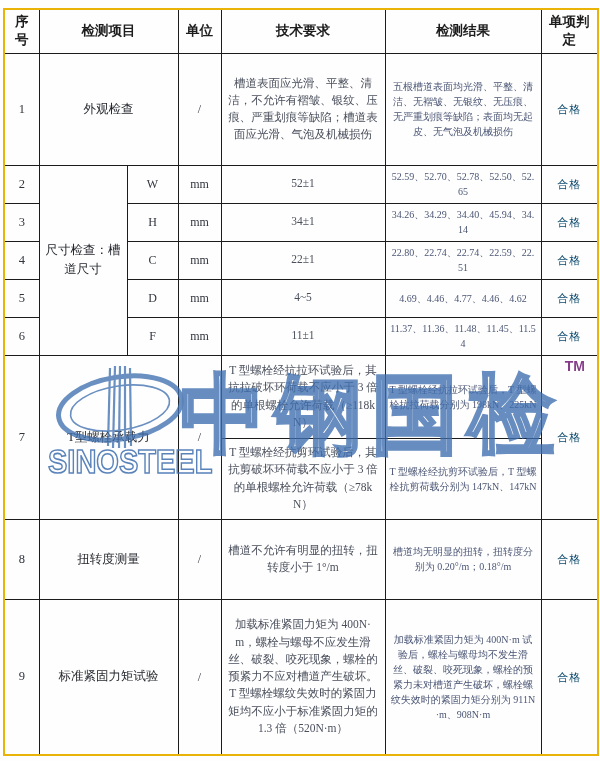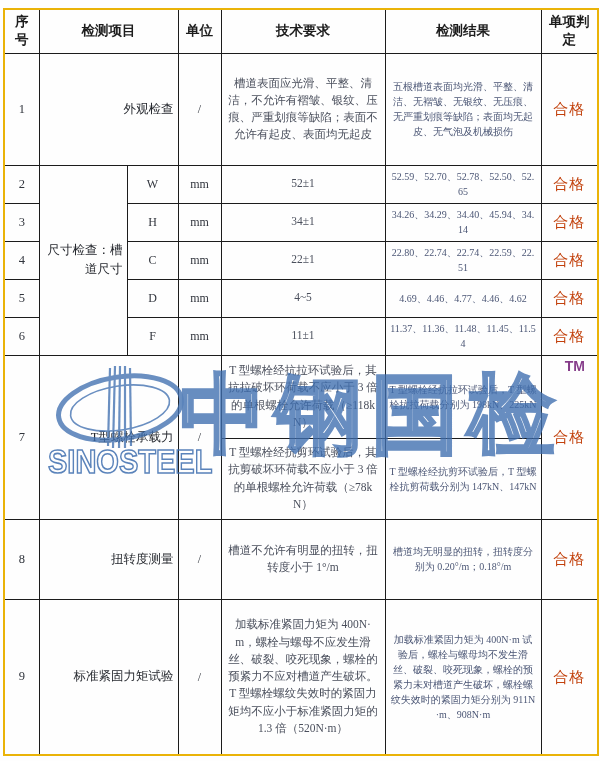--- a/index.html
+++ b/index.html
@@ -6,22 +6,22 @@
   body{font-family:"Liberation Serif","DejaVu Serif",serif;}
   .sheet{position:relative;width:600px;height:761px;background:#fefefe;}
 
   table.report{border-collapse:collapse;position:absolute;left:3px;top:8px;width:594px;
     table-layout:fixed;border:2px solid #eab308;}
   td{border:1px solid #1c1c1c;text-align:center;vertical-align:middle;
      font-size:12px;color:#30343c;padding:2px 4px;line-height:1.5;word-break:break-all;}
   tr.hdr td{font-weight:bold;font-size:13.5px;color:#1d1d1d;line-height:1.35;}
   td.req{font-size:11.5px;color:#4a4f5c;}
   td.res{font-size:10px;color:#4b5675;}
-  td.verdict{font-size:15px;color:#c2410c;letter-spacing:1px;}
-  td.item{font-size:12.5px;color:#26292f;text-align:right;}
+  td.verdict{font-size:11px;color:#0c4a6e;letter-spacing:1px;}
+  td.item{font-size:12.5px;color:#26292f;}
   td.seq{font-size:12.5px;}
 
   
   .watermark{position:absolute;left:40px;top:352px;width:545px;height:125px;
     pointer-events:none;opacity:0.85;z-index:5;display:flex;align-items:flex-start;}
   .wm-logo{position:absolute;left:8px;top:14px;width:145px;}
   .wm-en{font-family:"Liberation Sans","DejaVu Sans",sans-serif;font-weight:bold;
     font-size:29px;letter-spacing:0px;color:transparent;
     -webkit-text-stroke:1.4px #3e6eaf;transform:scaleY(1.15);margin-top:-6px;text-align:center;}
   .wm-cn{position:absolute;left:140px;top:18px;width:375px;
@@ -53,21 +53,21 @@
       <td>单位</td>
       <td>技术要求</td>
       <td>检测结果</td>
       <td>单项判定</td>
     </tr>
 
     <tr style="height:112px">
       <td class="seq">1</td>
       <td class="item" colspan="2">外观检查</td>
       <td>/</td>
-      <td class="req">槽道表面应光滑、平整、清洁，不允许有褶皱、银纹、压痕、严重划痕等缺陷；表面不允许有起皮、表面均无起皮</td>
+      <td class="req">槽道表面应光滑、平整、清洁，不允许有褶皱、银纹、压痕、严重划痕等缺陷；槽道表面应光滑、气泡及机械损伤</td>
       <td class="res">五根槽道表面均光滑、平整、清洁、无褶皱、无银纹、无压痕、无严重划痕等缺陷；表面均无起皮、无气泡及机械损伤</td>
       <td class="verdict">合格</td>
     </tr>
 
     <tr style="height:38px">
       <td class="seq">2</td>
       <td class="item" rowspan="5">尺寸检查：槽道尺寸</td>
       <td>W</td>
       <td>mm</td>
       <td class="req">52±1</td>

